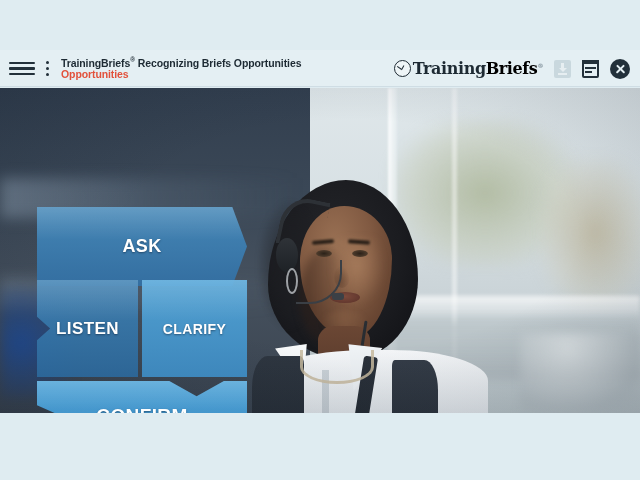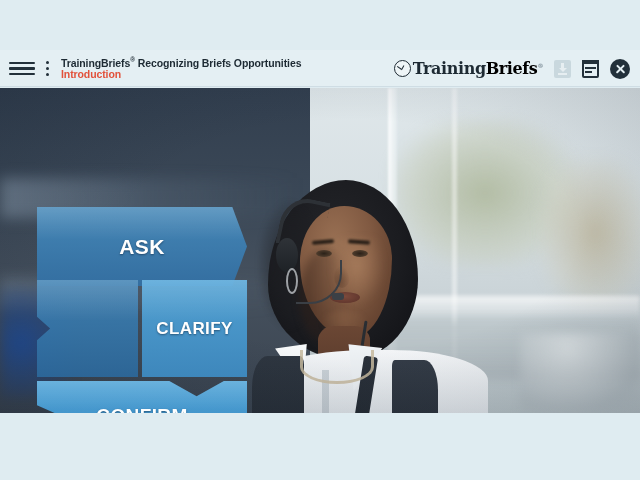--- a/index.html
+++ b/index.html
@@ -334,36 +334,36 @@
   .box{
     position:absolute;
     display:flex; align-items:center; justify-content:center;
     color:#fff; font-weight:bold; letter-spacing:.4px;
     text-shadow:0 1px 2px rgba(10,25,45,.5);
   }
   .box span{ position:relative; z-index:3; }
 
   #box-ask{
     left:0; top:0; width:210px; height:79px;
-    font-size:21px;
+    font-size:18px;
     background:linear-gradient(180deg,rgba(70,140,190,.93),rgba(50,112,165,.93));
     clip-path:polygon(0 0, 93% 0, 100% 50%, 93% 100%, 0 100%, 0 0);
   }
   #box-listen{
     left:0; top:73px; width:101px; height:97px;
     font-size:17px;
     background:linear-gradient(180deg,rgba(63,130,180,.93),rgba(44,104,155,.93));
     clip-path:polygon(0 0, 100% 0, 100% 100%, 0 100%, 0 70%, -0% 70%, 0 70%, 0 30%);
   }
   #box-listen.notch{
     clip-path:polygon(0 0, 100% 0, 100% 100%, 0 100%, 0 62%, 13% 50%, 0 38%);
   }
   #box-clarify{
     left:105px; top:73px; width:105px; height:97px;
-    font-size:17px;
+    font-size:14px;
     background:linear-gradient(180deg,rgba(82,167,219,.93),rgba(62,140,196,.93));
   }
   #box-confirm{
     left:0; top:174px; width:210px; height:69px;
     font-size:19px;
     background:linear-gradient(180deg,rgba(79,168,222,.95),rgba(58,140,198,.95));
     clip-path:polygon(
       0 0, 63% 0, 76% 22%, 89% 0, 100% 0,
       100% 100%, 0 100%, 0 65%, 11% 50%, 0 35%
     );
@@ -388,21 +388,21 @@
     </div>
 
     <div class="kebab">
       <i></i>
       <i></i>
       <i></i>
     </div>
 
     <div id="titles">
       <div id="course-title"><span>TrainingBriefs</span><sup>®</sup><span> Recognizing Briefs Opportunities</span></div>
-      <div id="section-title">Introduction</div>
+      <div id="section-title">Opportunities</div>
     </div>
 
     <div id="header-right">
 
       <div id="logo">
         <div class="clock"></div>
         <div id="logo-text"><span class="t1">Training</span><span class="t2">Briefs</span><sup>®</sup></div>
       </div>
 
       <div class="hicon">
@@ -482,20 +482,21 @@
 
     <div id="diagram">
 
       <div class="box" id="box-ask">
         <div class="box-gloss"></div>
         <span>ASK</span>
       </div>
 
       <div class="box notch" id="box-listen">
         <div class="box-gloss"></div>
+        <span>LISTEN</span>
       </div>
 
       <div class="box" id="box-clarify">
         <div class="box-gloss"></div>
         <span>CLARIFY</span>
       </div>
 
       <div class="box" id="box-confirm">
         <div class="box-gloss"></div>
         <span>CONFIRM</span>

